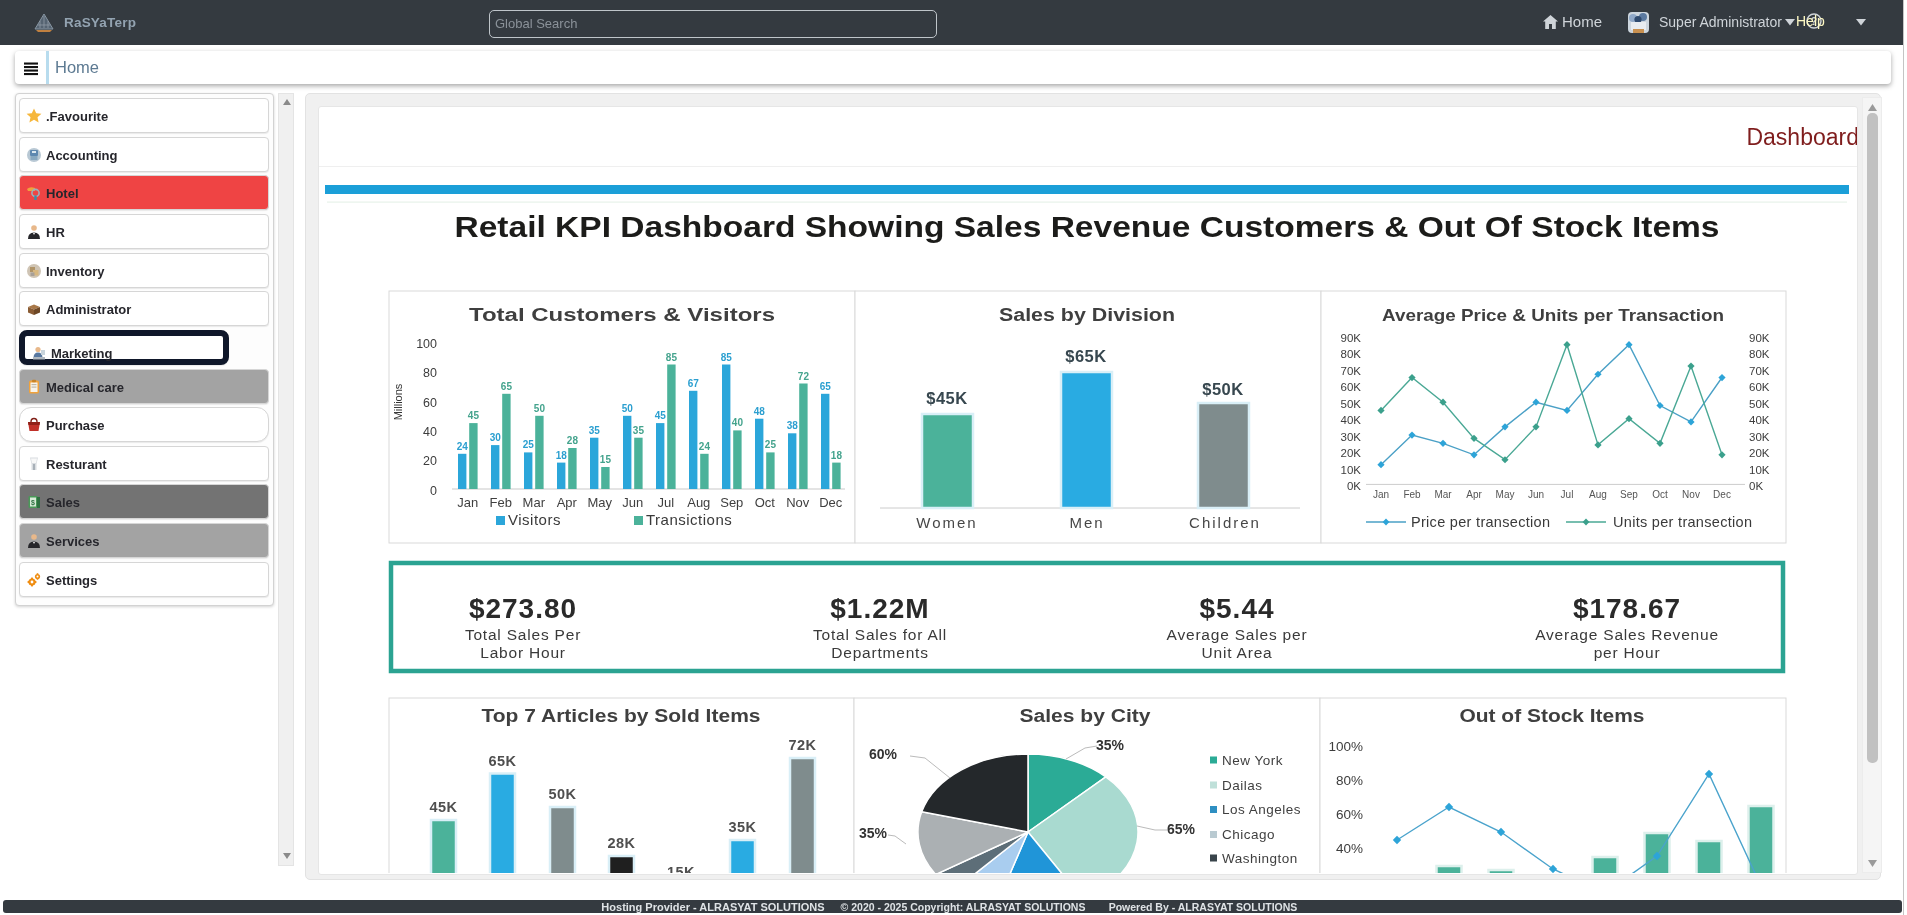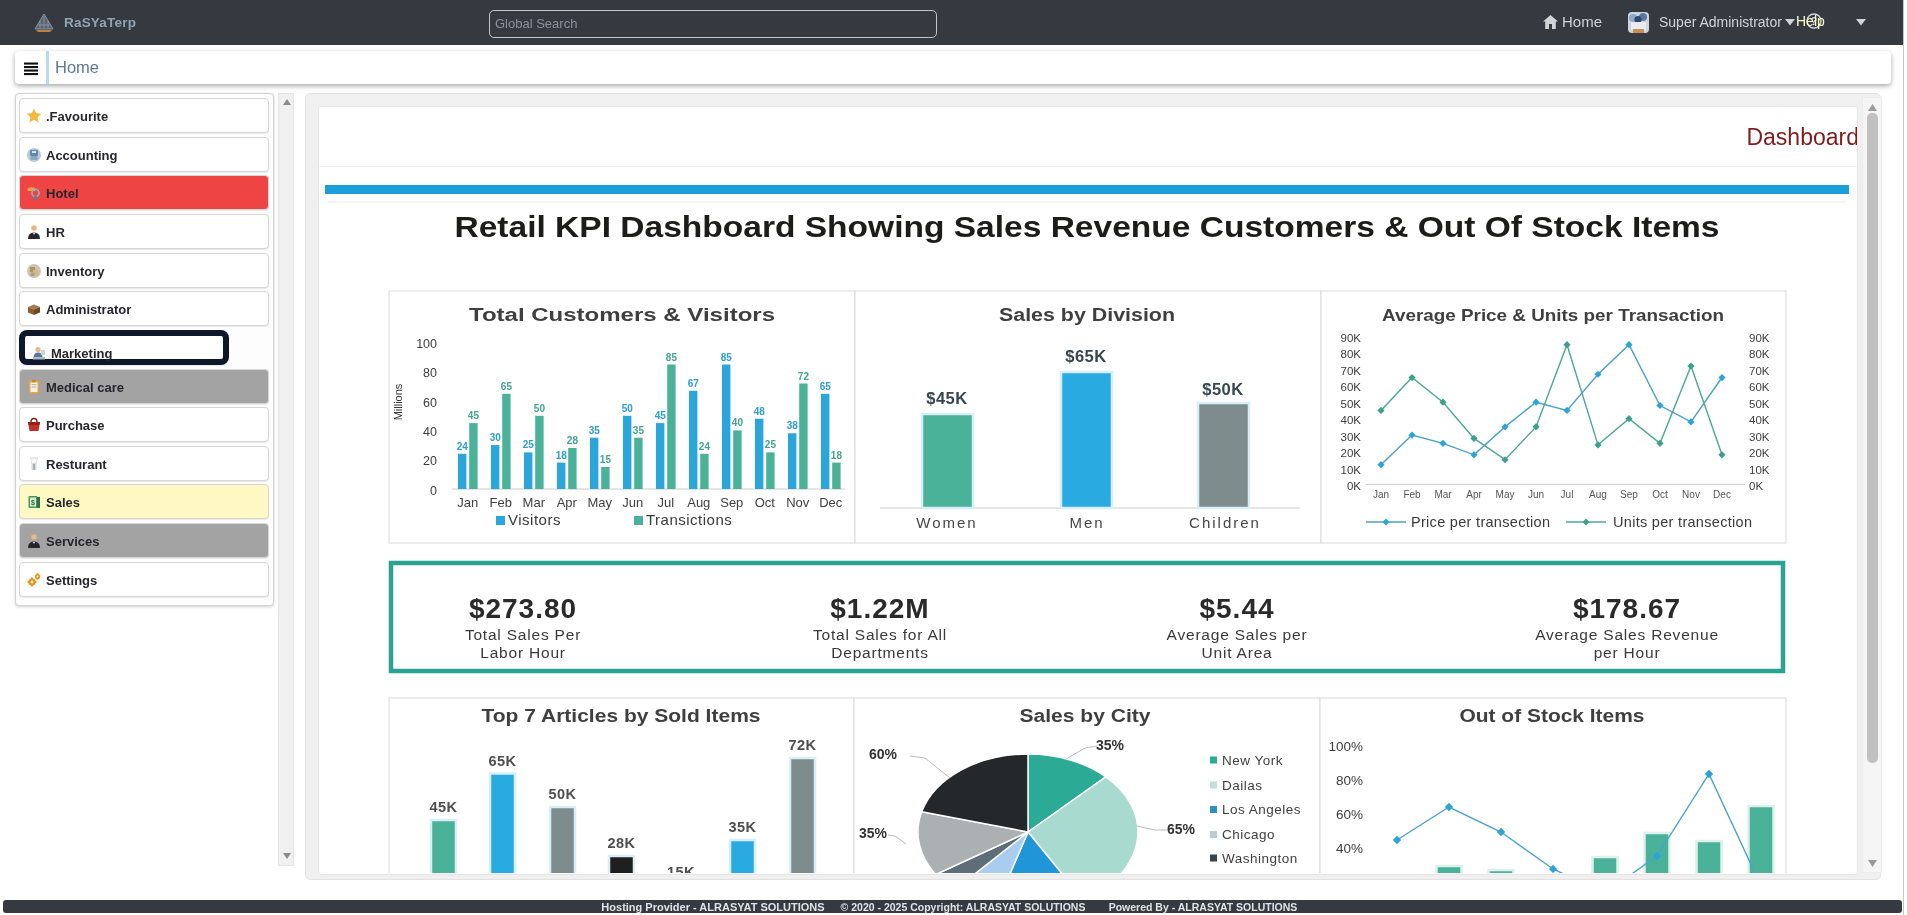--- a/index.html
+++ b/index.html
@@ -122,37 +122,37 @@
 <div style="position:absolute;left:19px;top:369px;width:250px;height:35px;background:#a3a3a3;border:1px solid #d6d6d6;border-radius:4px;box-shadow:0 1px 1px rgba(0,0,0,.08)">
     <span style="position:absolute;left:6px;top:9px"><svg width="16" height="16" viewBox="0 0 16 16">
         <rect x="3" y="1.5" width="10" height="13" rx="1.5" fill="#f0a23c"></rect>
         <rect x="4.5" y="3.5" width="7" height="9.5" fill="#f8f4ec"></rect>
         <rect x="6" y="0.8" width="4" height="2.4" rx="1" fill="#c88428"></rect>
         <rect x="5.5" y="5" width="5" height="1.2" fill="#c0b8a8"></rect>
         <rect x="5.5" y="7.5" width="5" height="1.2" fill="#c0b8a8"></rect>
       </svg></span>
     <span style="position:absolute;left:26px;top:10px;font-size:13px;font-weight:bold;color:#26262c">Medical care</span>
   </div>
-<div style="position:absolute;left:19px;top:407px;width:250px;height:35px;background:#fff;border:1px solid #d6d6d6;border-radius:4px;box-shadow:0 1px 1px rgba(0,0,0,.08)">
+<div style="position:absolute;left:19px;top:407px;width:250px;height:35px;background:#fff;border:1px solid #d6d6d6;border-radius:12px;box-shadow:0 1px 1px rgba(0,0,0,.08)">
     <span style="position:absolute;left:6px;top:9px"><svg width="16" height="16" viewBox="0 0 16 16">
         <path d="M2 5 L14 5 L12.5 14 L3.5 14 Z" fill="#c03028"></path>
         <path d="M2 5 L14 5 L13.5 8 L2.5 8 Z" fill="#902018"></path>
         <path d="M5 5 Q5 1.5 8 1.5 Q11 1.5 11 5" fill="none" stroke="#802018" stroke-width="1.4"></path>
       </svg></span>
     <span style="position:absolute;left:26px;top:10px;font-size:13px;font-weight:bold;color:#26262c">Purchase</span>
   </div>
 <div style="position:absolute;left:19px;top:446px;width:250px;height:35px;background:#fff;border:1px solid #d6d6d6;border-radius:4px;box-shadow:0 1px 1px rgba(0,0,0,.08)">
     <span style="position:absolute;left:6px;top:9px"><svg width="16" height="16" viewBox="0 0 16 16">
         <path d="M4 1.5 L12 1.5 L10.5 8 L10.5 14 L5.5 14 L5.5 8 Z" fill="#d8dce0"></path>
         <path d="M5 2.5 L11 2.5 L10 7 L6 7 Z" fill="#f8f8f8"></path>
         <rect x="7" y="8" width="2" height="6" fill="#a8b0b8"></rect>
       </svg></span>
     <span style="position:absolute;left:26px;top:10px;font-size:13px;font-weight:bold;color:#26262c">Resturant</span>
   </div>
-<div style="position:absolute;left:19px;top:484px;width:250px;height:35px;background:#fef9c3;border:1px solid #d6d6d6;border-radius:4px;box-shadow:0 1px 1px rgba(0,0,0,.08)">
+<div style="position:absolute;left:19px;top:484px;width:250px;height:35px;background:#737373;border:1px solid #d6d6d6;border-radius:4px;box-shadow:0 1px 1px rgba(0,0,0,.08)">
     <span style="position:absolute;left:6px;top:9px"><svg width="16" height="16" viewBox="0 0 16 16">
         <rect x="2.5" y="2" width="9" height="12" rx="1" fill="#4a9858"></rect>
         <rect x="4" y="3.5" width="6" height="9" fill="#d8ecd8"></rect>
         <rect x="11" y="3" width="3" height="11" fill="#2e7040"></rect>
         <text x="7" y="10.5" font-size="7" fill="#2e7040" text-anchor="middle" font-weight="bold">$</text>
       </svg></span>
     <span style="position:absolute;left:26px;top:10px;font-size:13px;font-weight:bold;color:#26262c">Sales</span>
   </div>
 <div style="position:absolute;left:19px;top:523px;width:250px;height:35px;background:#a3a3a3;border:1px solid #d6d6d6;border-radius:4px;box-shadow:0 1px 1px rgba(0,0,0,.08)">
     <span style="position:absolute;left:6px;top:9px"><svg width="16" height="16" viewBox="0 0 16 16">

